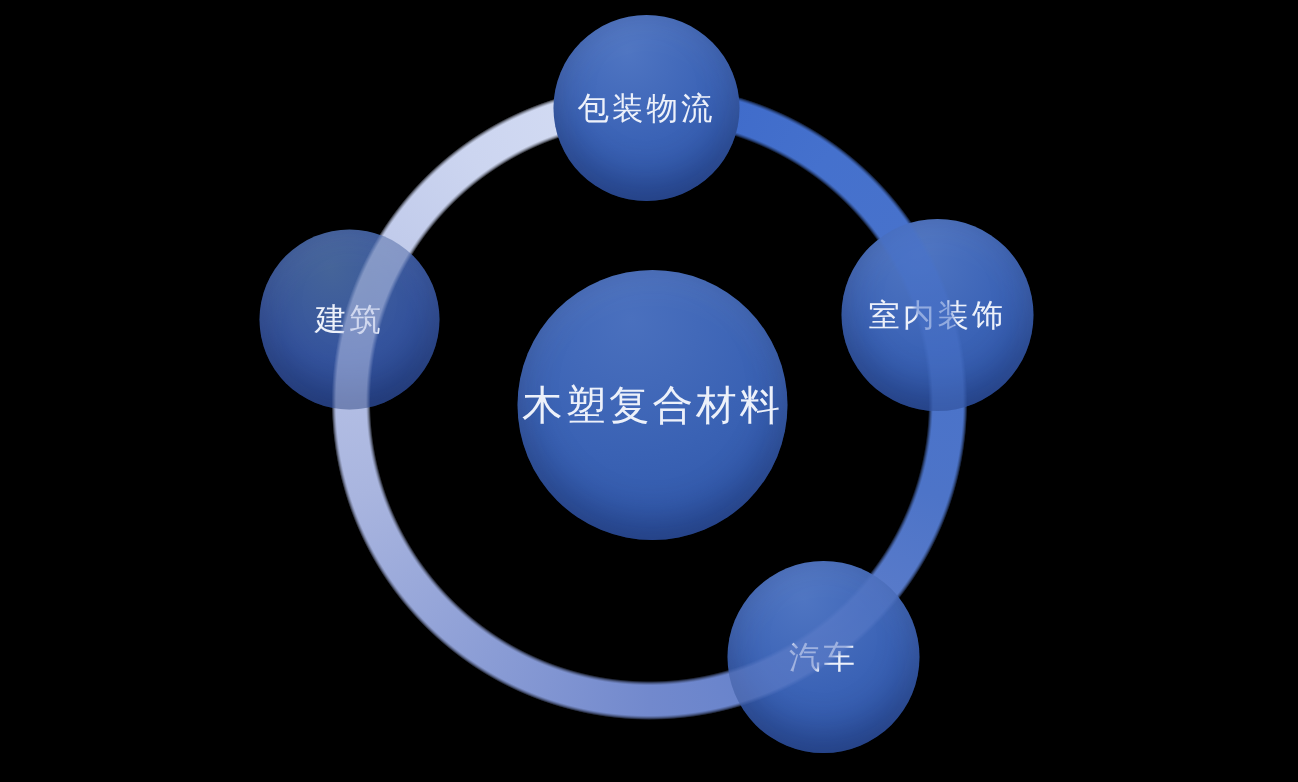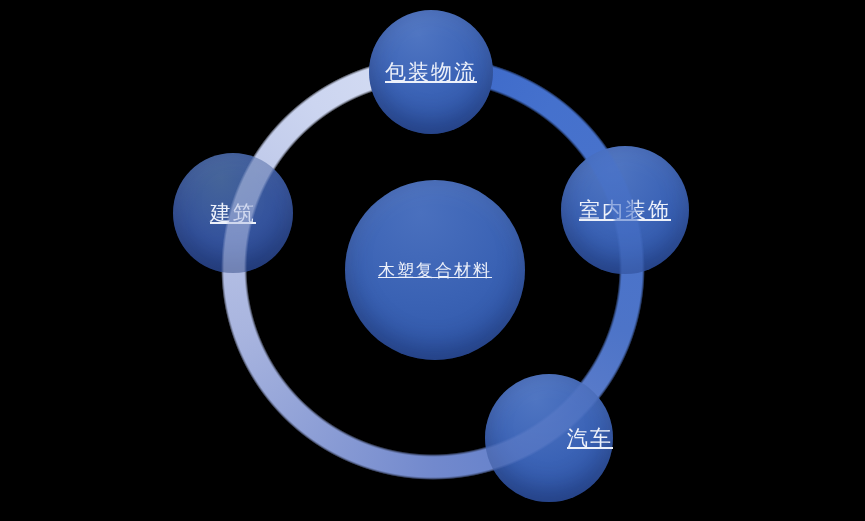--- a/index.html
+++ b/index.html
@@ -25,28 +25,27 @@
   }
   .ring-base{z-index:1;}
   .ring-overlay{z-index:10;opacity:.55;}
   
   .node{
     position:absolute;border-radius:50%;
     display:flex;align-items:center;justify-content:center;
     color:#edf1fa;letter-spacing:2px;text-align:center;
     background:radial-gradient(circle at 40% 20%, #4f75c2 0%, #3b63b6 48%, #2c53a5 100%);
     box-shadow:inset 0 -12px 24px rgba(8,18,56,.35), inset 0 10px 22px rgba(255,255,255,.07);
-    text-decoration:underline;
   }
   .sat{z-index:5;font-size:21px;}
-  .n-center{left:345px;top:180px;width:180px;height:180px;z-index:6;font-size:17px;
+  .n-center{left:345px;top:180px;width:180px;height:180px;z-index:6;font-size:27px;
     background:radial-gradient(circle at 42% 18%, #4a70be 0%, #3a62b4 50%, #2c53a5 100%);justify-content:center;}
   .n-packaging{left:369px;top:10px;width:124px;height:124px;z-index:15;}
   .n-interior{left:561px;top:146px;width:128px;height:128px;}
-  .n-auto{left:485px;top:374px;width:128px;height:128px;justify-content:flex-end;}
+  .n-auto{left:485px;top:374px;width:128px;height:128px;}
   .n-other{left:249px;top:377px;width:126px;height:126px;}
   .n-construction{left:173px;top:153px;width:120px;height:120px;
     background:radial-gradient(circle at 40% 22%, #456499 0%, #35549e 50%, #284890 100%);}
   .lbl{position:relative;}
 </style>
 </head>
 <body>
 
 <div class="stage">
 

